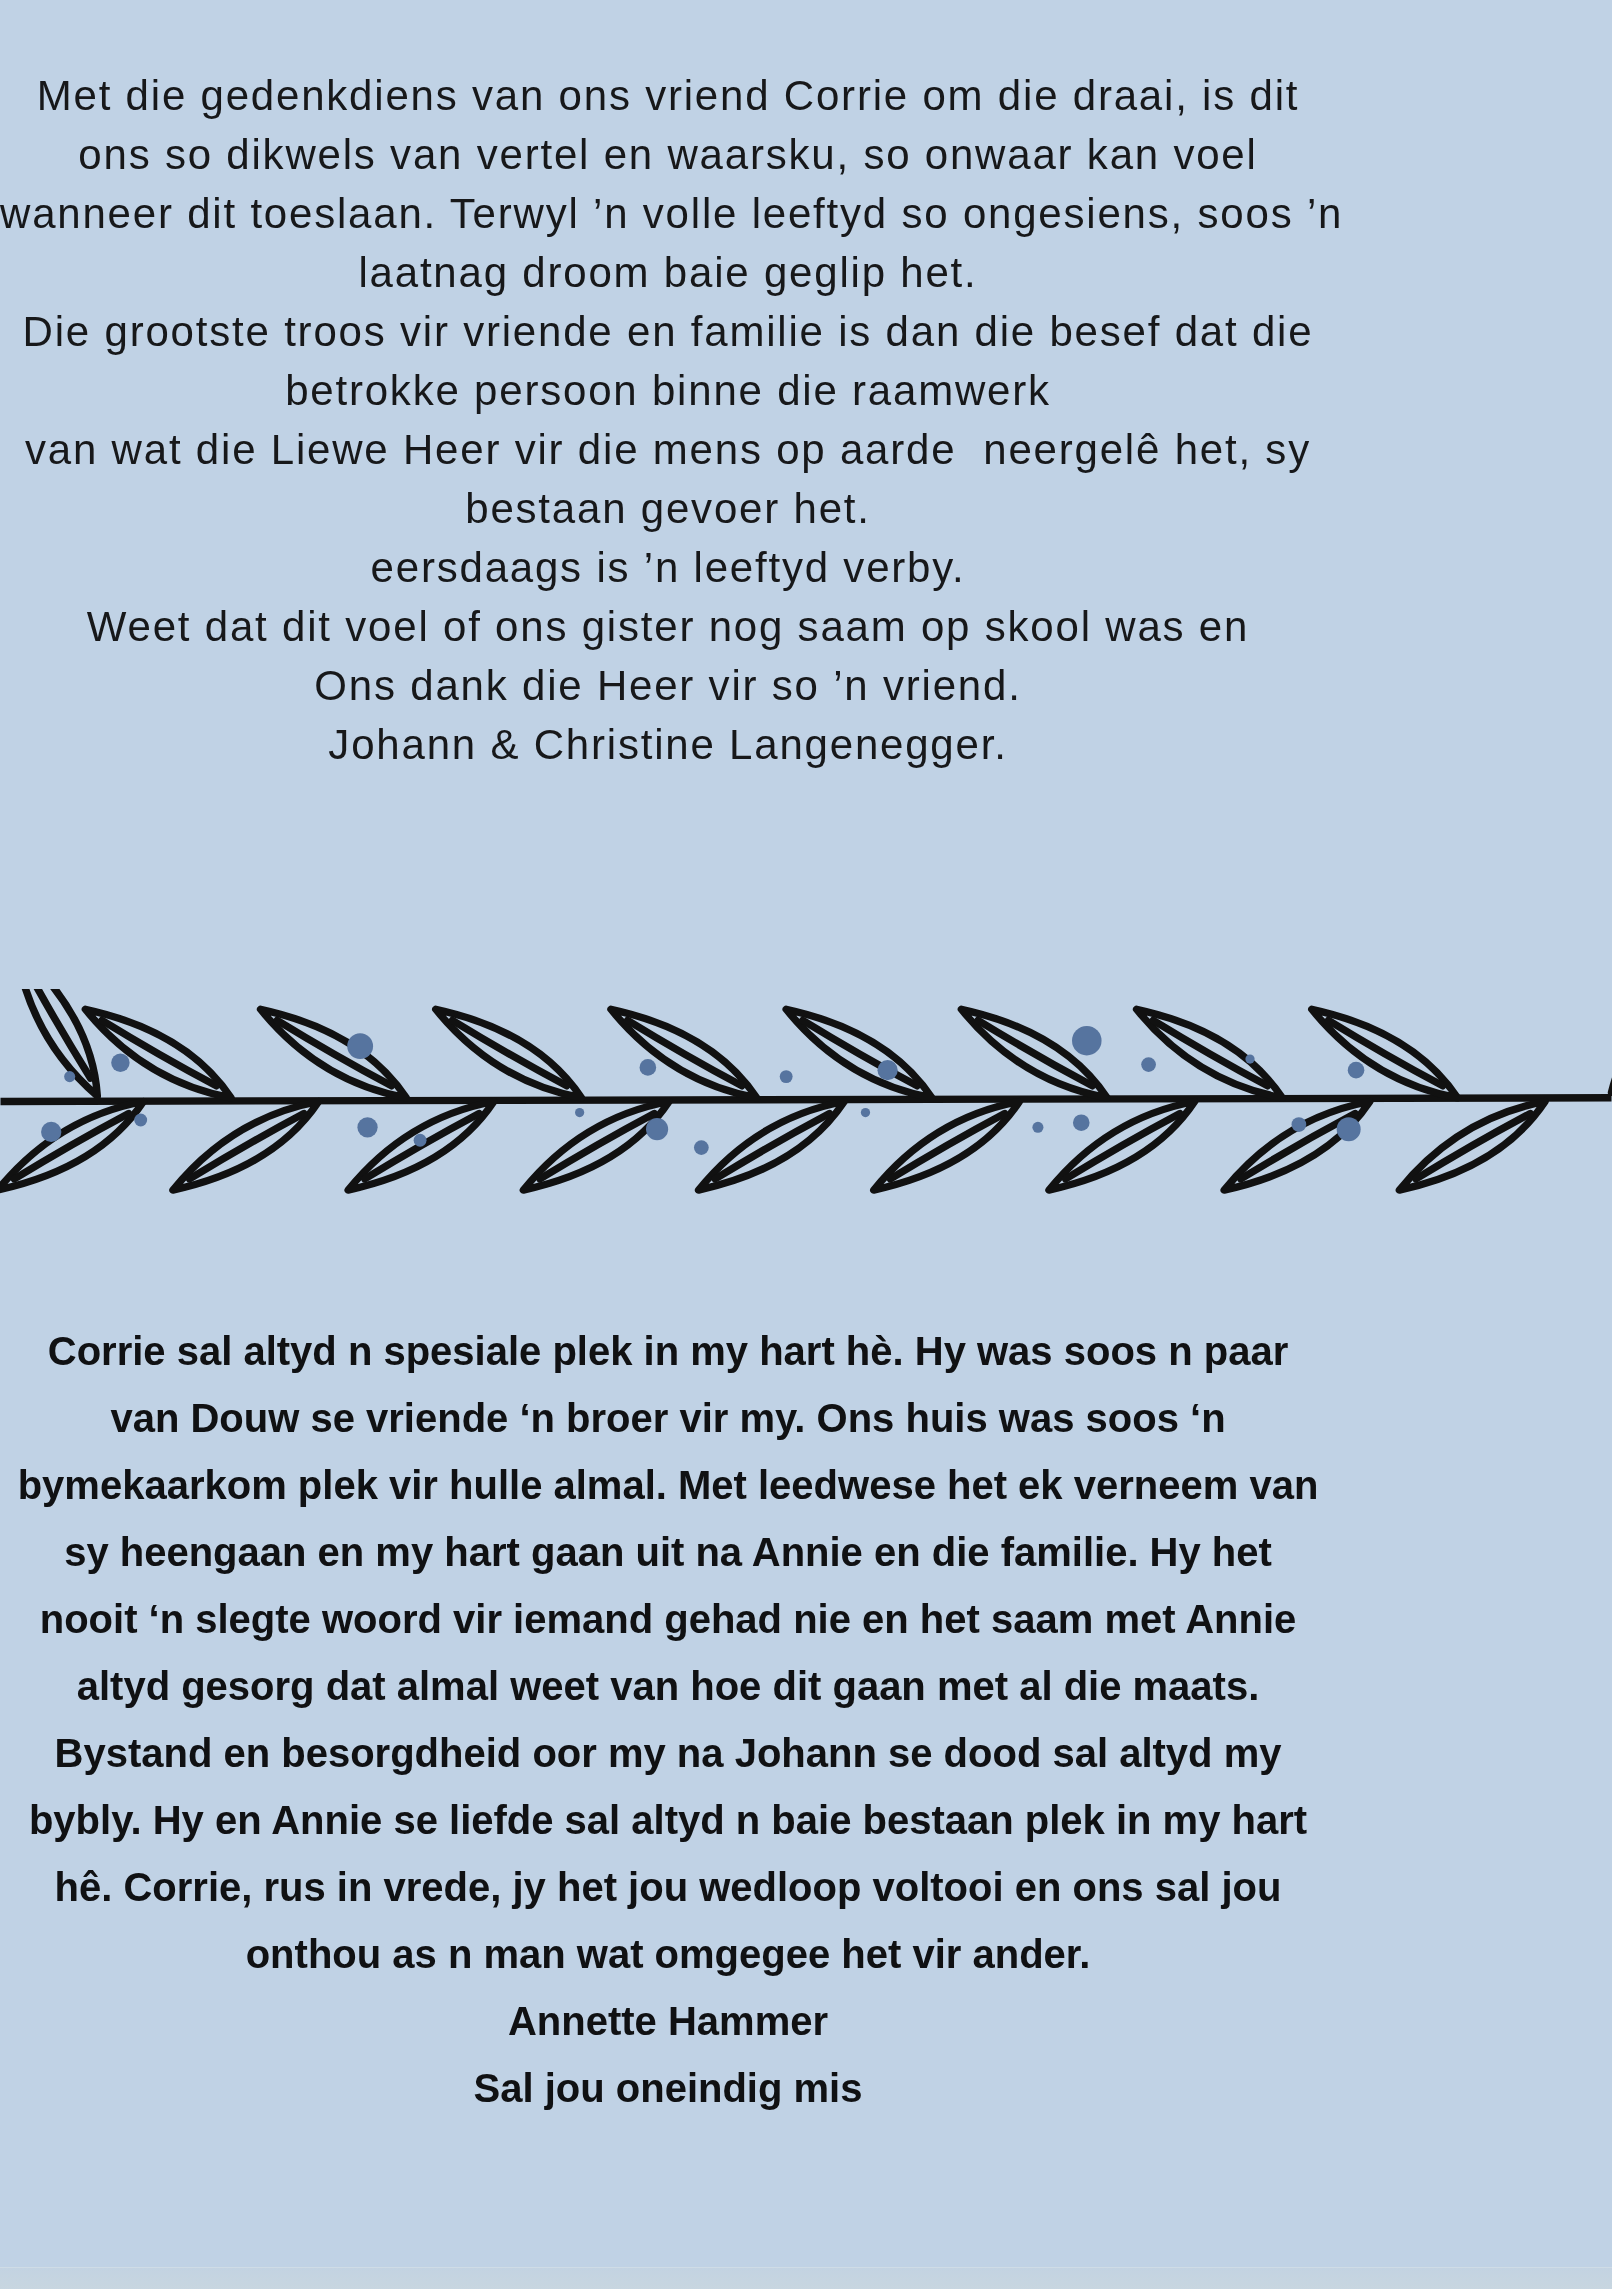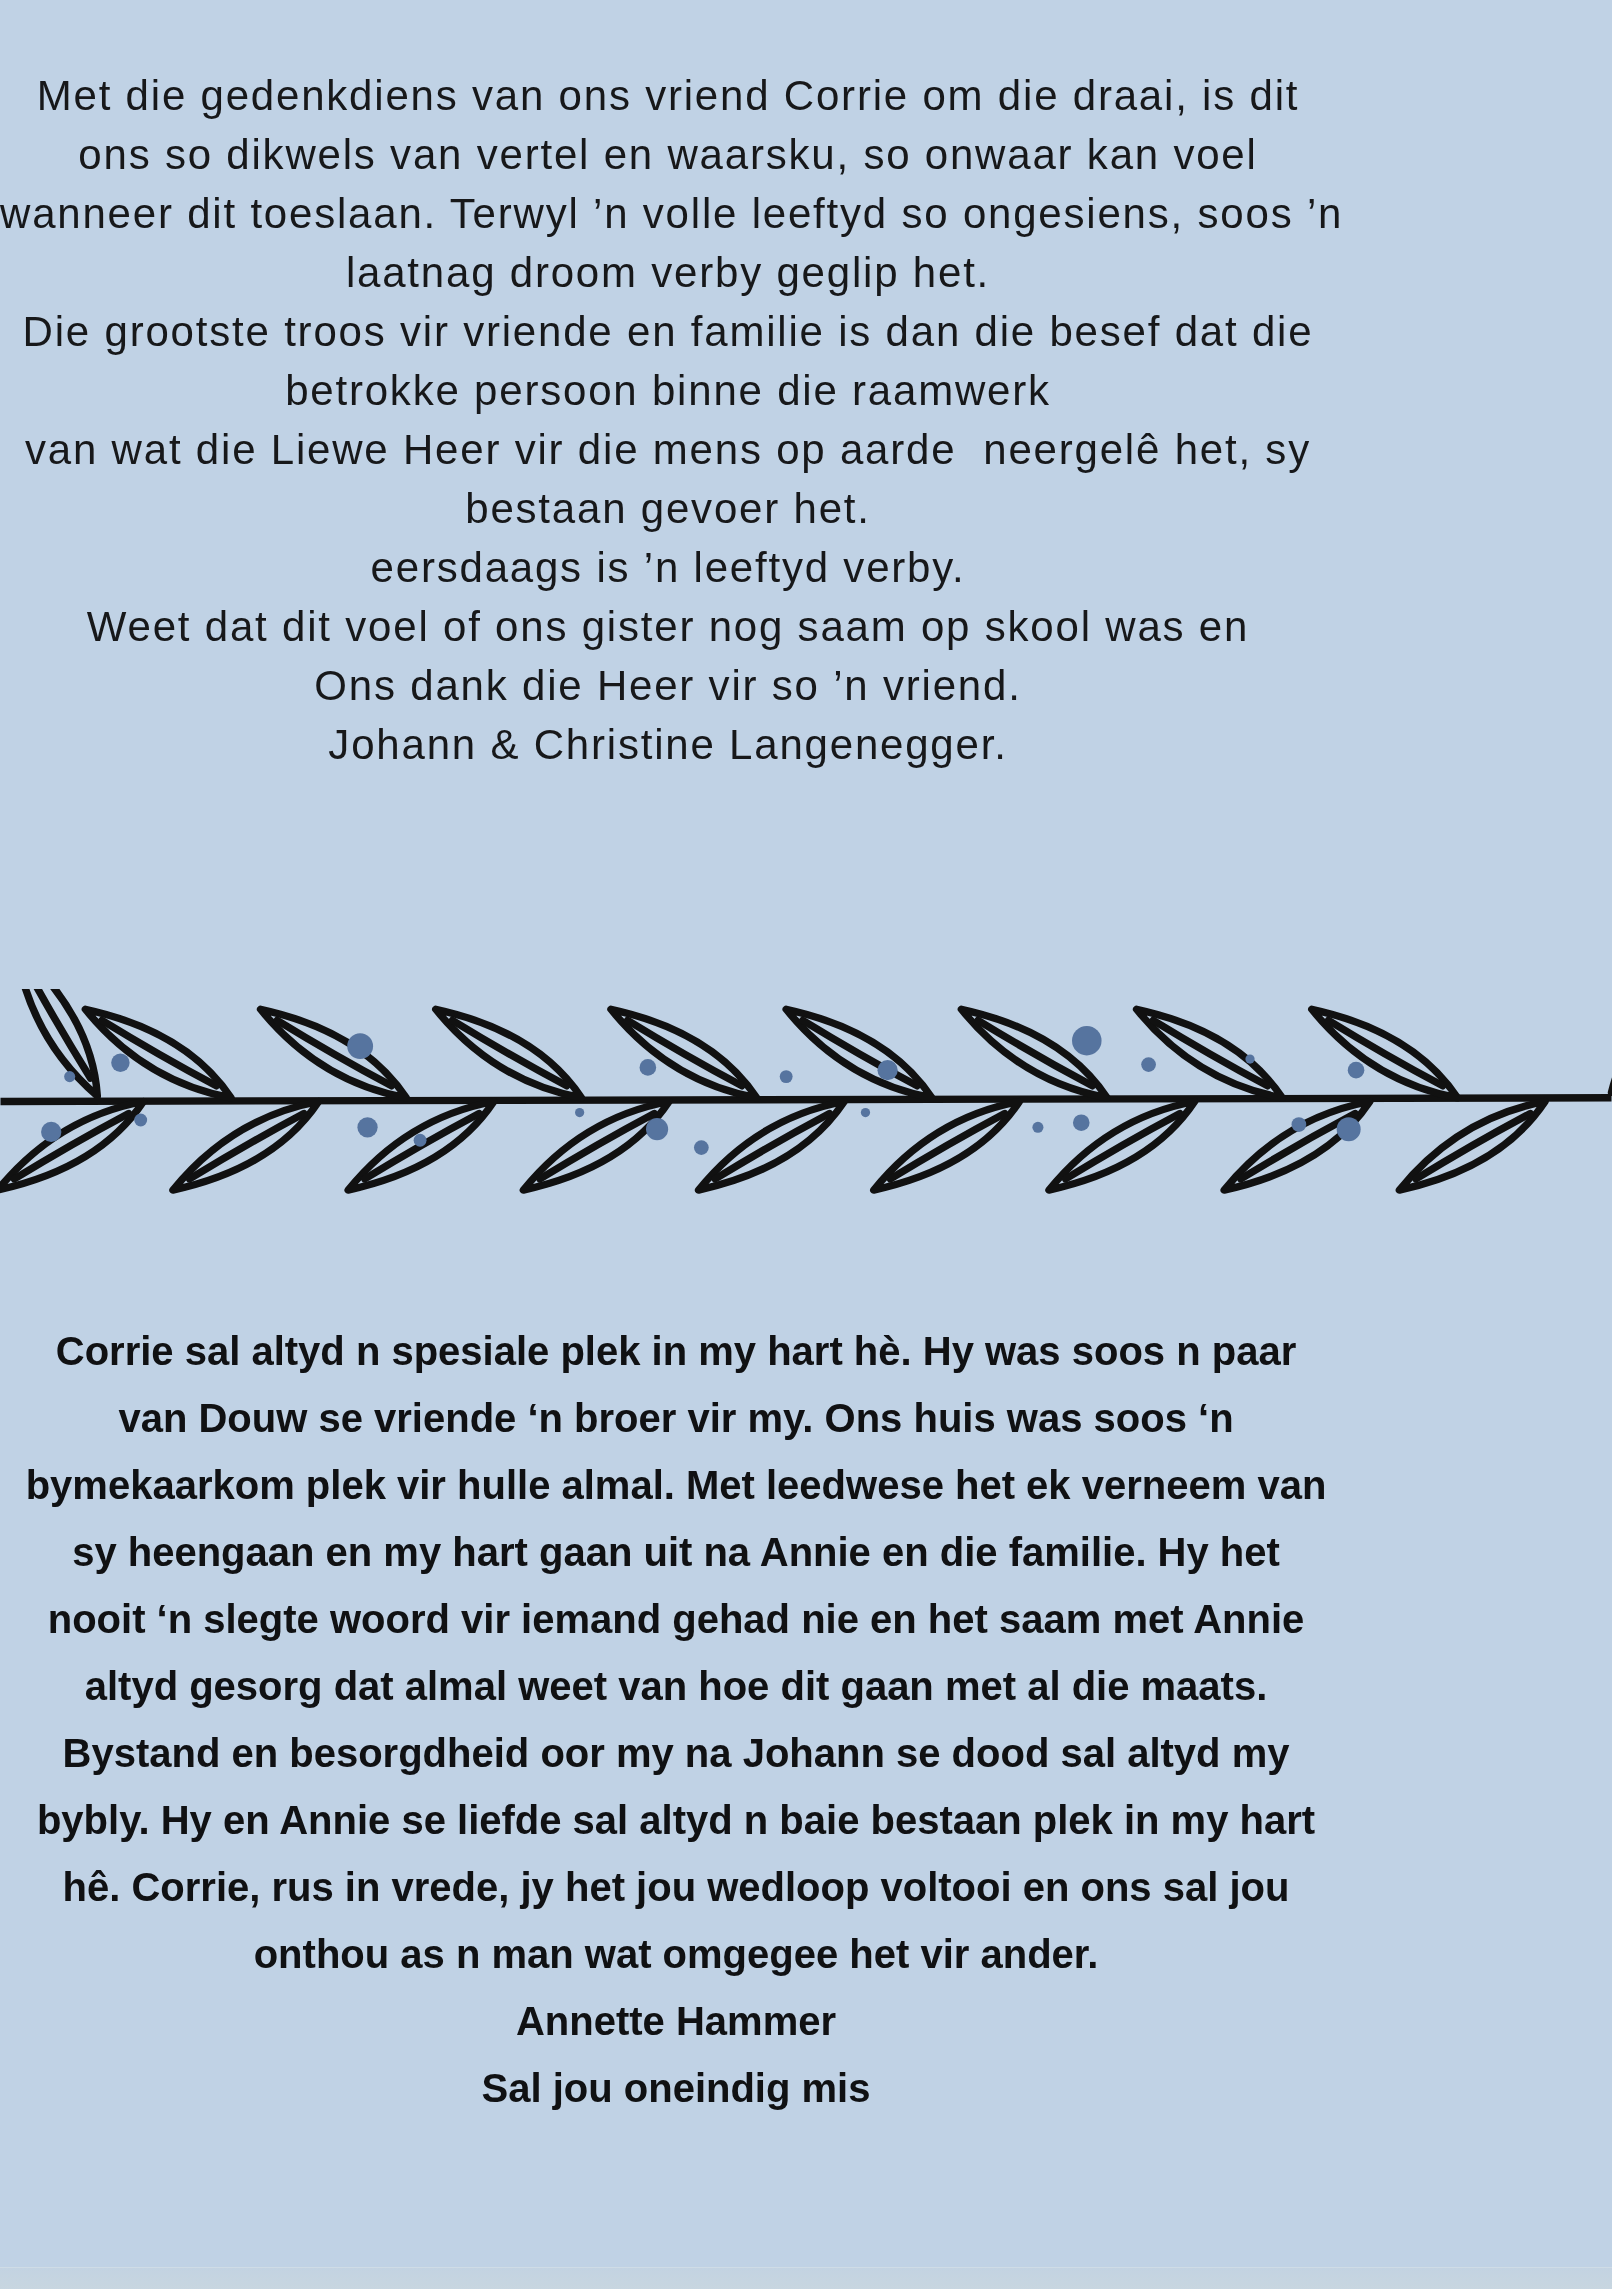--- a/index.html
+++ b/index.html
@@ -32,21 +32,20 @@
     letter-spacing: 1.8px;
     font-weight: 400;
   }
   #note2 {
     top: 1318px;
     font-size: 40px;
     line-height: 67px;
     letter-spacing: 0px;
     font-weight: 700;
     color: #101113;
-    padding-left: 8px;
   }
   #divider {
     position: absolute;
     top: 989px;
     left: 0;
     width: 1612px;
     height: 225px;
   }
   #bottom-strip {
     position: absolute;
@@ -58,21 +57,21 @@
     border-top: 1.8px solid #cfdce6;
   }
 </style>
 </head>
 <body>
 
 <div class="note" id="note1">
   <div class="line">Met die gedenkdiens van ons vriend Corrie om die draai, is dit</div>
   <div class="line">ons so dikwels van vertel en waarsku, so onwaar kan voel</div>
   <div class="line">wanneer dit toeslaan. Terwyl ’n volle leeftyd so ongesiens, soos ’n</div>
-  <div class="line">laatnag droom verby geglip het.</div>
+  <div class="line">laatnag droom baie geglip het.</div>
   <div class="line">Die grootste troos vir vriende en familie is dan die besef dat die</div>
   <div class="line">betrokke persoon binne die raamwerk</div>
   <div class="line">van wat die Liewe Heer vir die mens op aarde  neergelê het, sy</div>
   <div class="line">bestaan gevoer het.</div>
   <div class="line">eersdaags is ’n leeftyd verby.</div>
   <div class="line">Weet dat dit voel of ons gister nog saam op skool was en</div>
   <div class="line">Ons dank die Heer vir so ’n vriend.</div>
   <div class="line">Johann &amp; Christine Langenegger.</div>
 </div>
 

